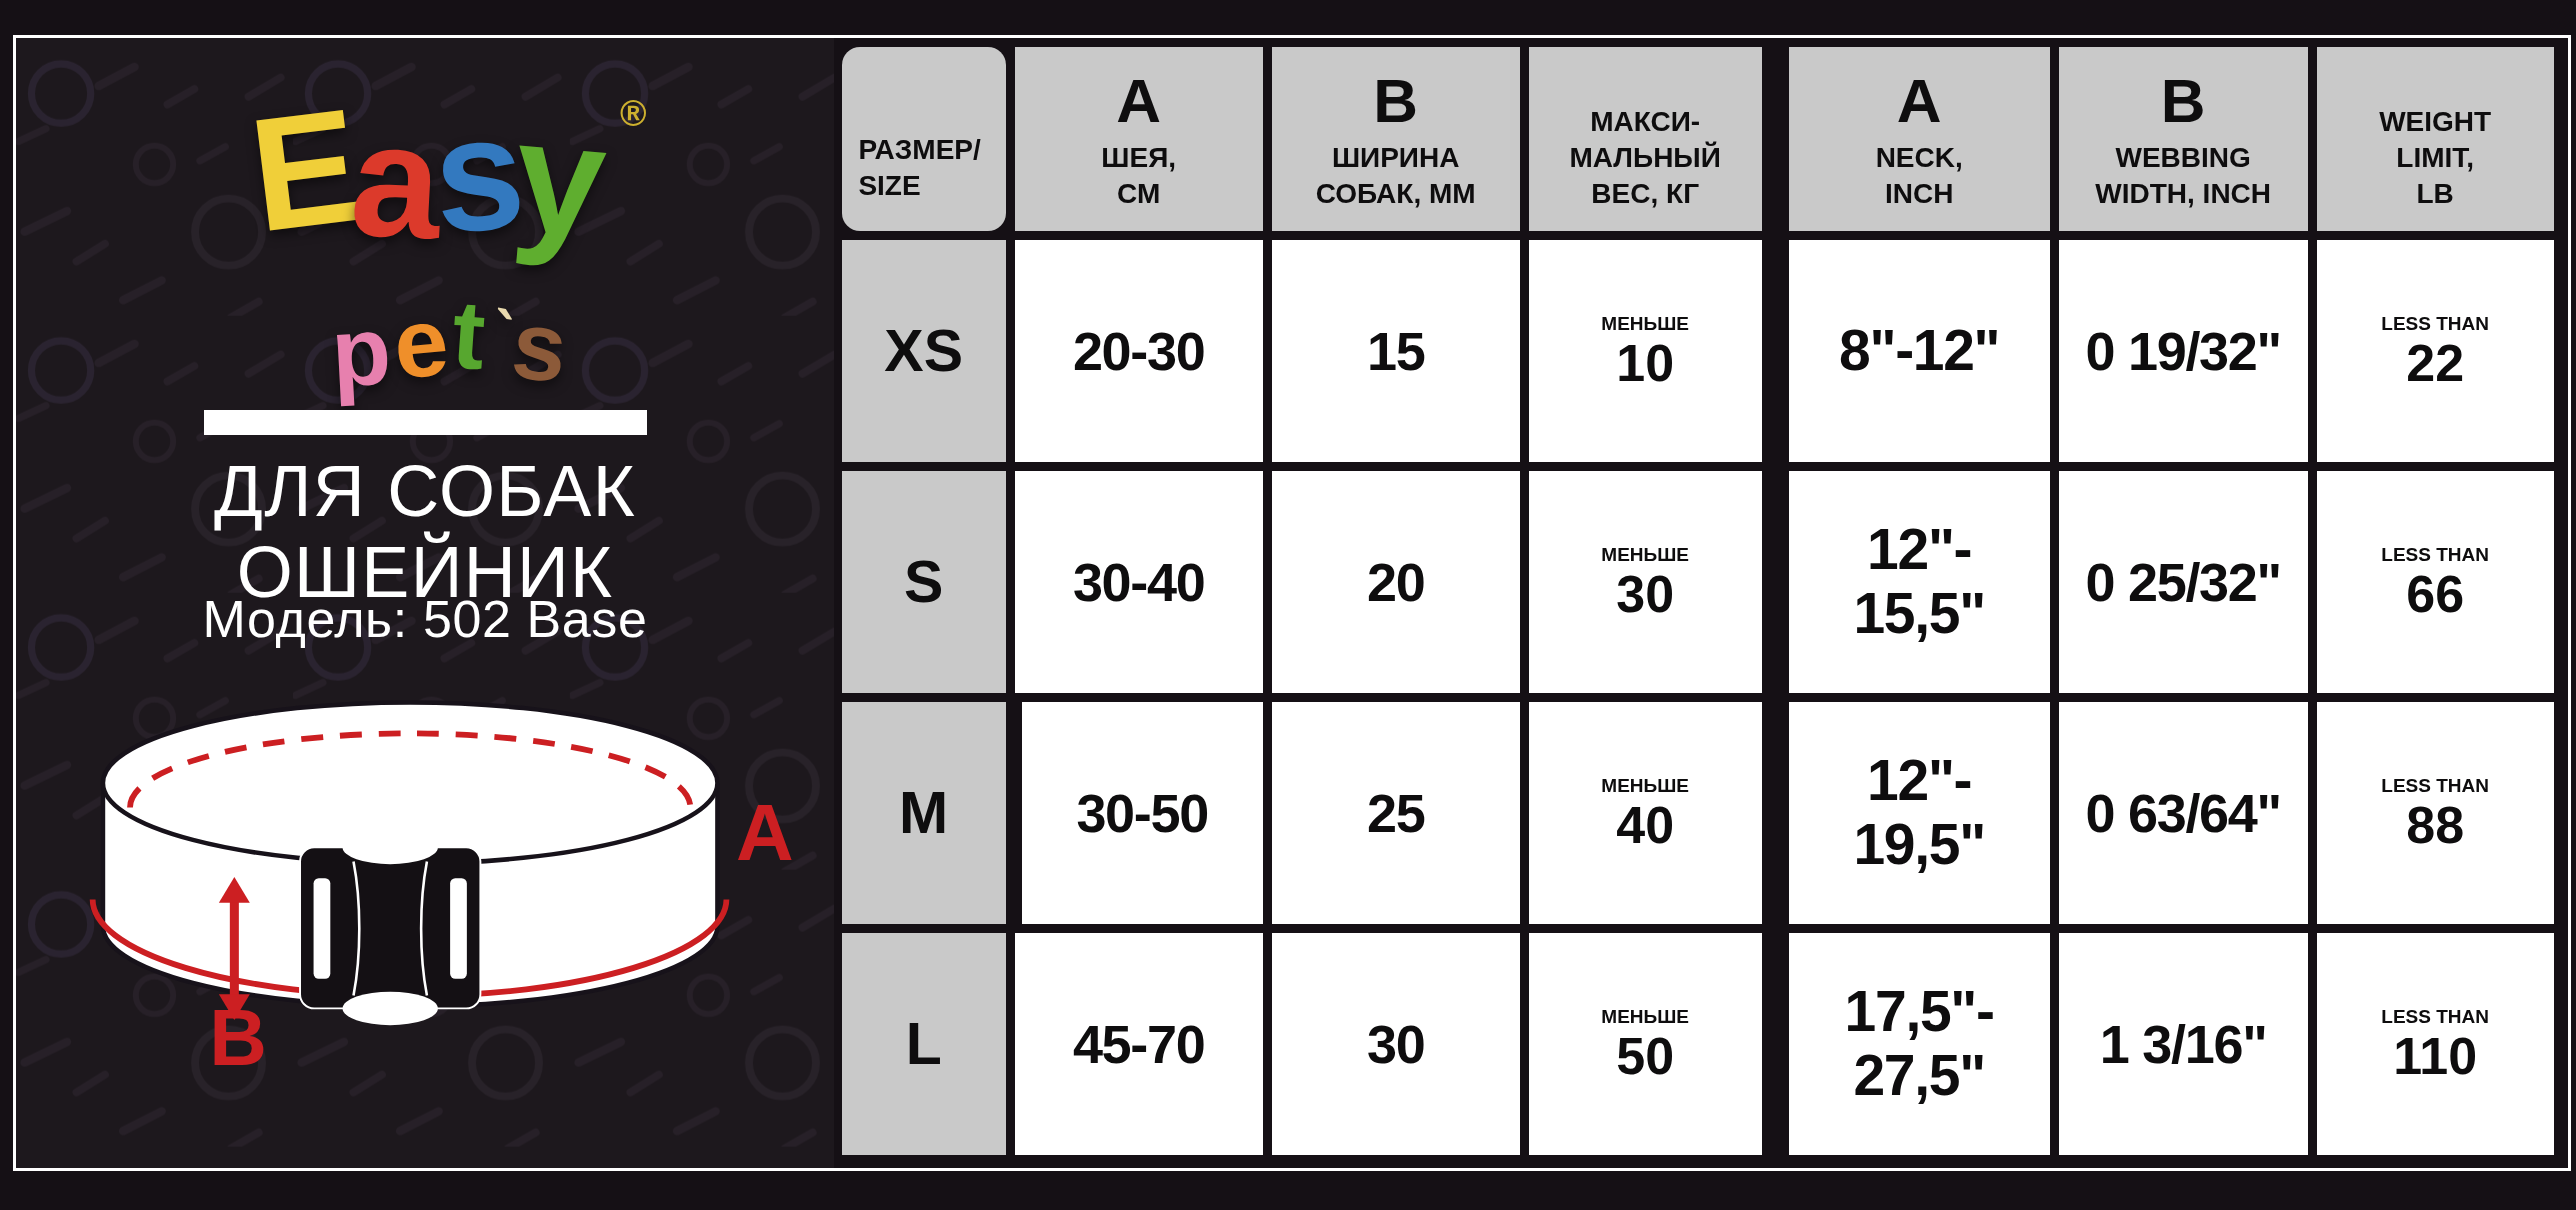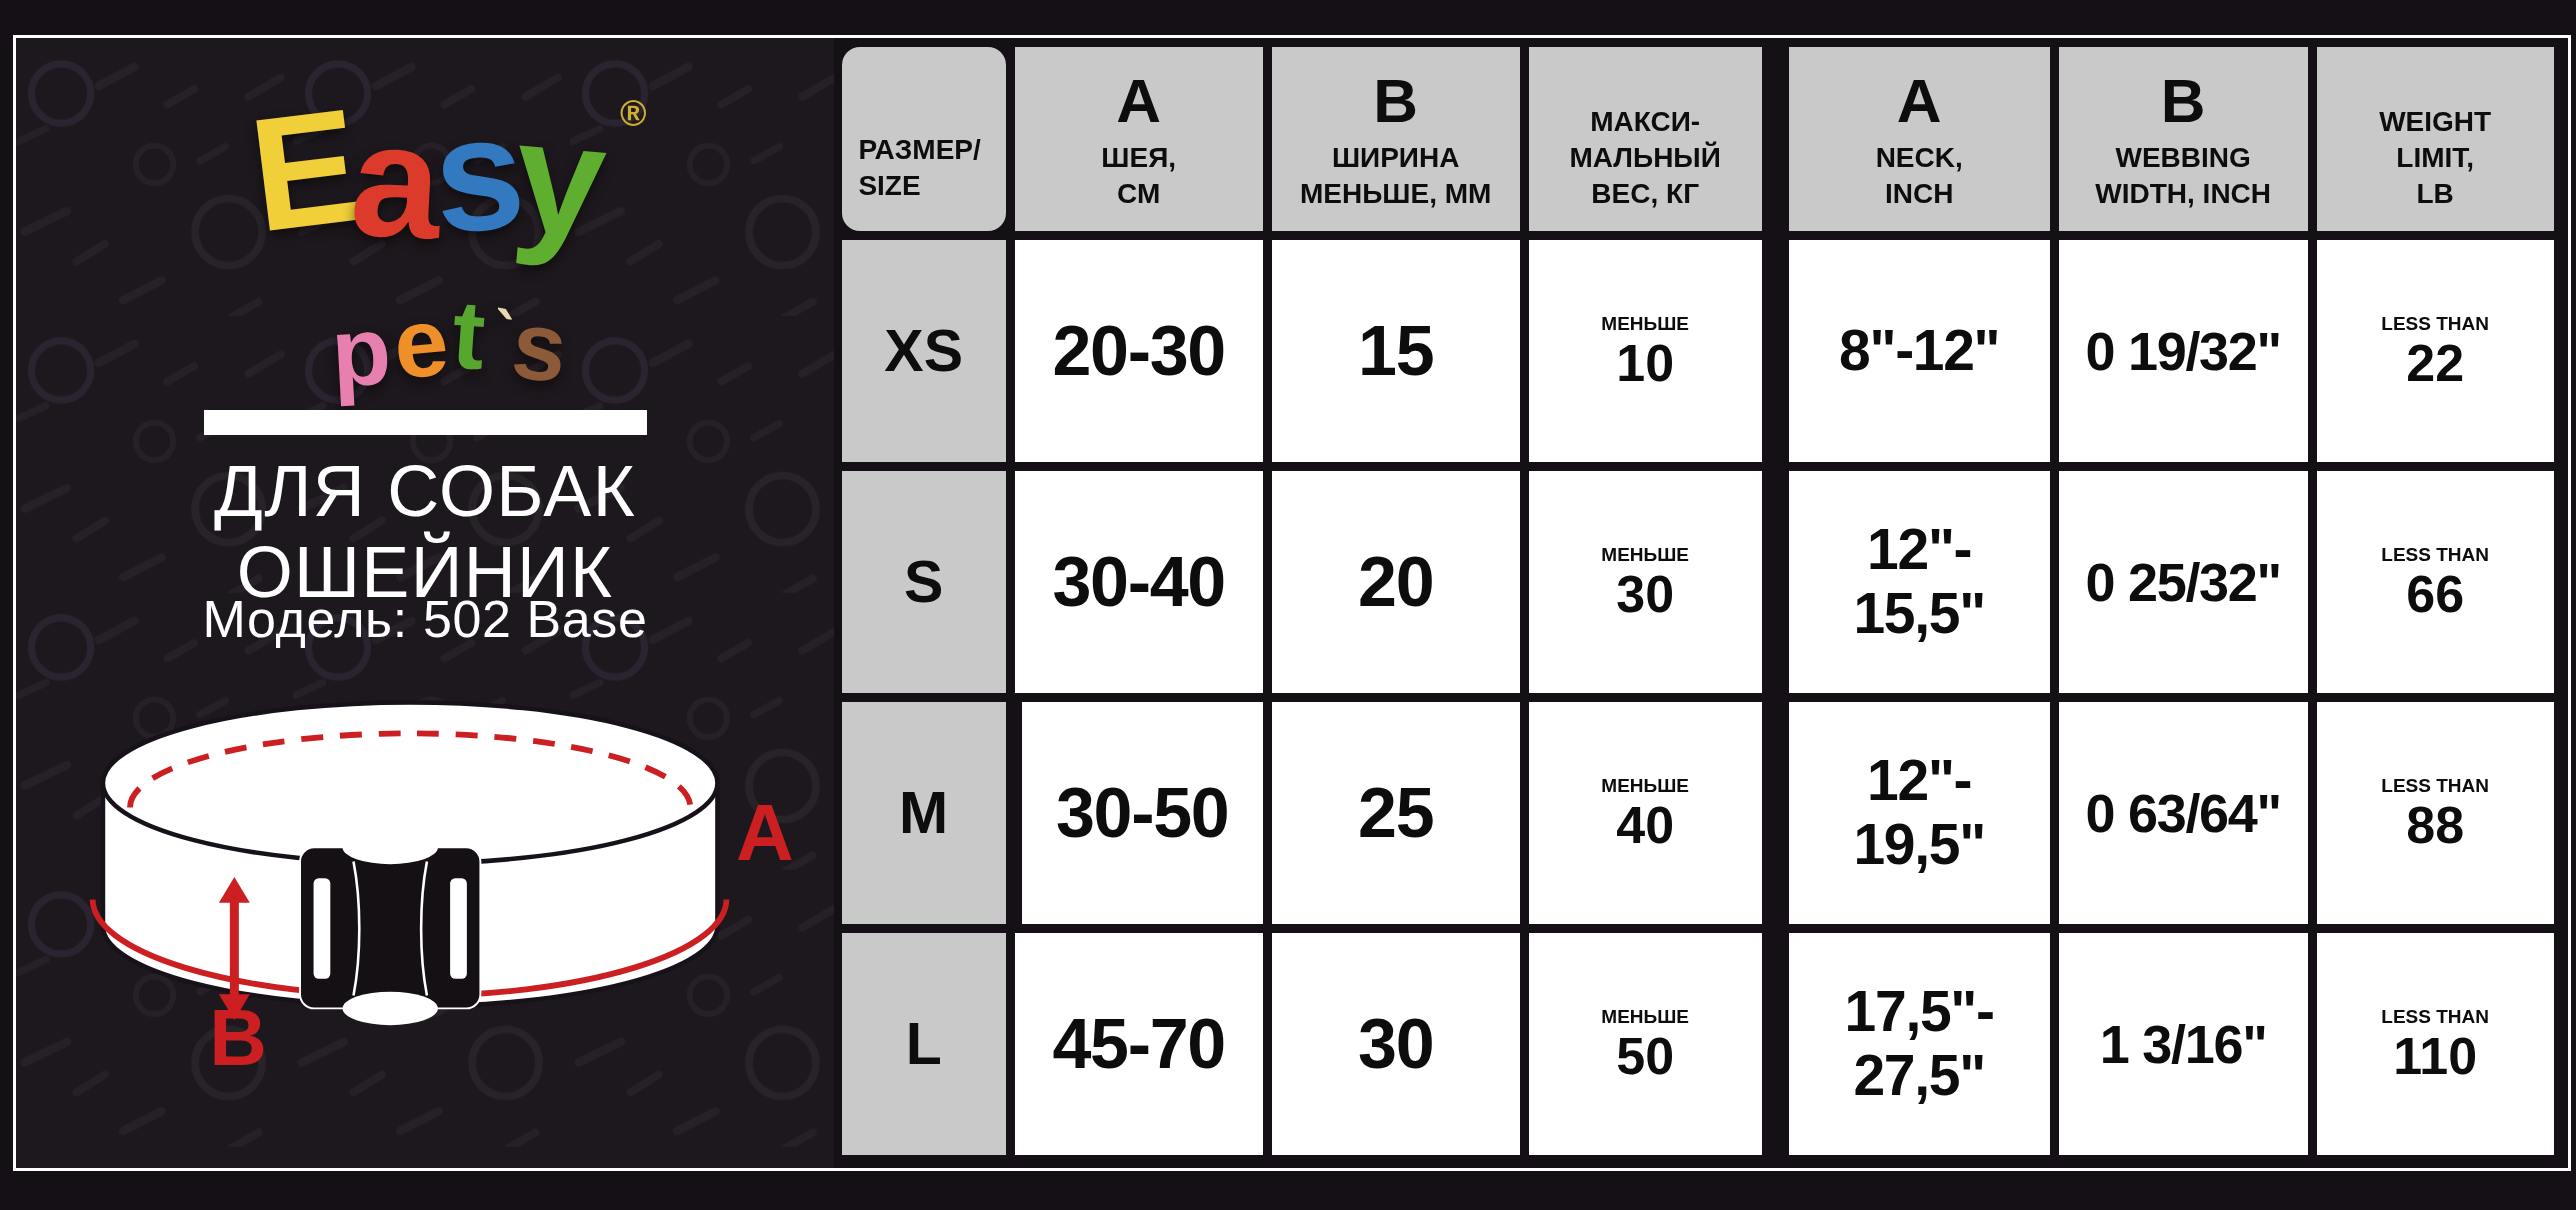--- a/index.html
+++ b/index.html
@@ -39,21 +39,21 @@
               grid-template-rows:184px repeat(4,222px);gap:9px;background:transparent;}
   .cell{background:#ffffff;color:#0e0d0e;display:flex;flex-direction:column;
         align-items:center;justify-content:center;box-sizing:border-box;}
   .cell.gray{background:#c9c9c9;}
   .head{justify-content:flex-end;padding-bottom:19.3px;}
   .corner{align-items:flex-start;text-align:left;padding-left:16.7px;padding-bottom:27px;}
   .big{font-size:62px;font-weight:bold;line-height:1;margin-bottom:7.7px;}
   .sub{font-size:28px;font-weight:bold;line-height:1.28;text-align:center;}
   .corner .sub{text-align:left;}
   .size-letter{font-size:59px;font-weight:bold;}
-  .num{font-size:70px;font-weight:bold;letter-spacing:-1.3px;text-align:center;}
+  .num{font-size:54px;font-weight:bold;letter-spacing:-1.3px;text-align:center;}
   .num.pre{white-space:pre-line;font-size:57px;line-height:1.12;}
   .stack-prefix{font-size:19px;font-weight:bold;}
   .stack-value{font-size:52px;font-weight:bold;margin-top:1.3px;line-height:1;}
 </style>
 </head>
 <body>
 
 <div class="canvas">
   <div class="frame">
 
@@ -137,21 +137,21 @@
           <div class="sub">SIZE</div>
         </div>
         <div class="cell gray head" style="grid-area: 1 / 2;">
           <div class="big">A</div>
           <div class="sub">ШЕЯ,</div>
           <div class="sub">СМ</div>
         </div>
         <div class="cell gray head" style="grid-area: 1 / 3;">
           <div class="big">B</div>
           <div class="sub">ШИРИНА</div>
-          <div class="sub">МЕНЬШЕ, ММ</div>
+          <div class="sub">СОБАК, ММ</div>
         </div>
         <div class="cell gray head" style="grid-area: 1 / 4;">
           <div class="sub">МАКСИ-</div>
           <div class="sub">МАЛЬНЫЙ</div>
           <div class="sub">ВЕС, КГ</div>
         </div>
         <div class="cell gray head" style="grid-area: 1 / 6;">
           <div class="big">A</div>
           <div class="sub">NECK,</div>
           <div class="sub">INCH</div>

